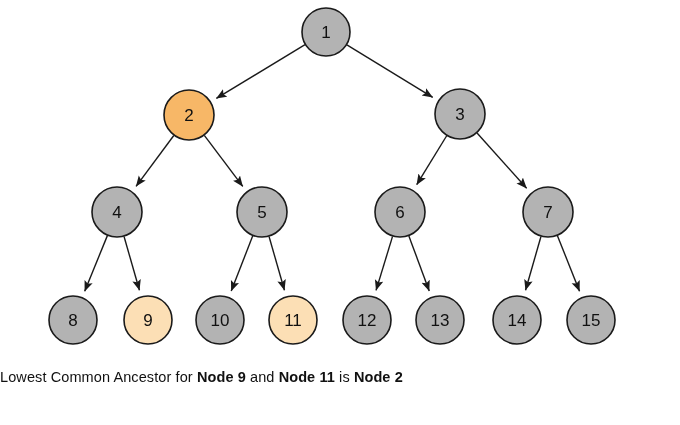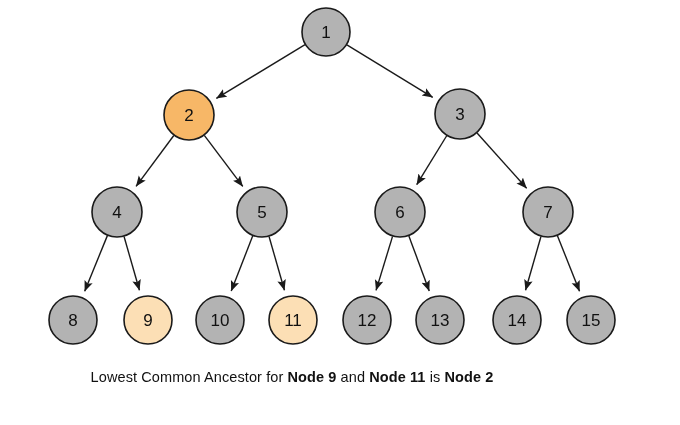--- a/index.html
+++ b/index.html
@@ -41,21 +41,20 @@
   }
   .edge-line {
     stroke-width: 1.4px;
     fill: none;
   }
   .caption-wrap {
     position: absolute;
     left: 0;
     top: 368px;
     width: 584px;
-    text-align: center;
   }
   .caption {
     display: inline-block;
     font-family: "Liberation Sans", sans-serif;
     font-size: 14.5px;
     color: #111111;
     white-space: nowrap;
     letter-spacing: 0.1px;
   }
   .caption b {

